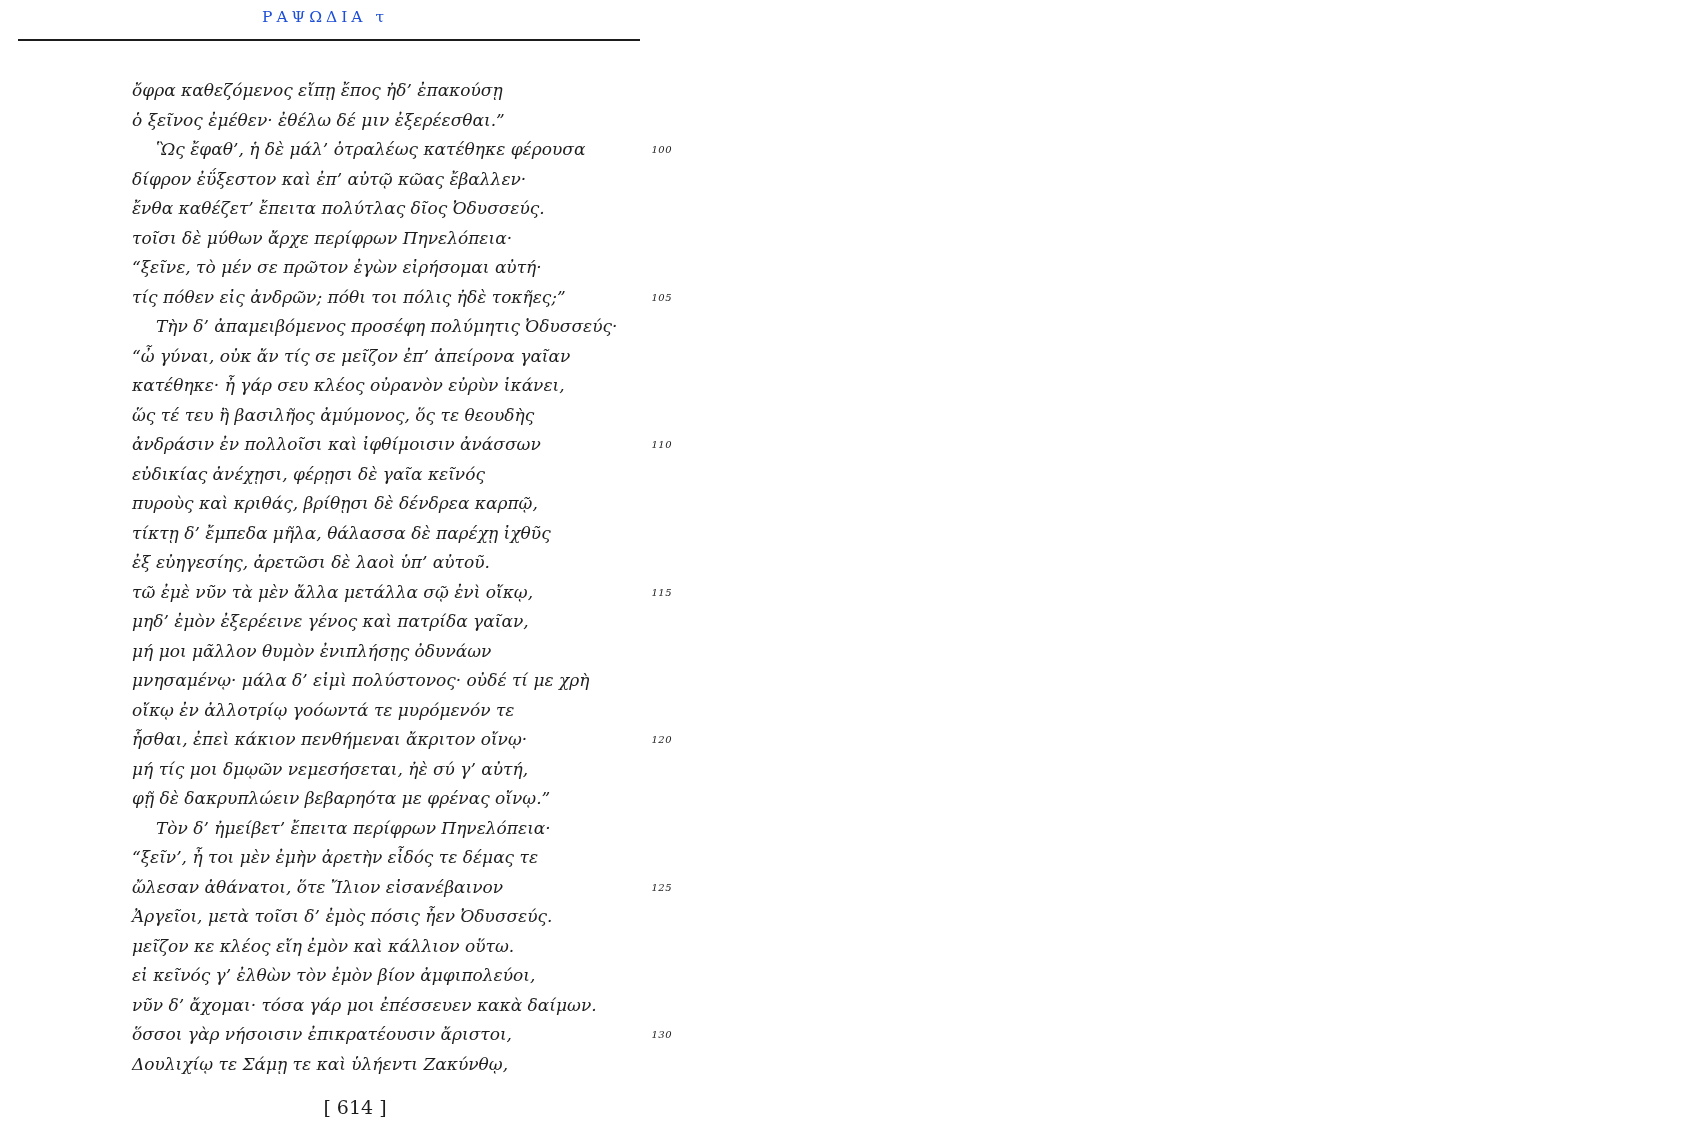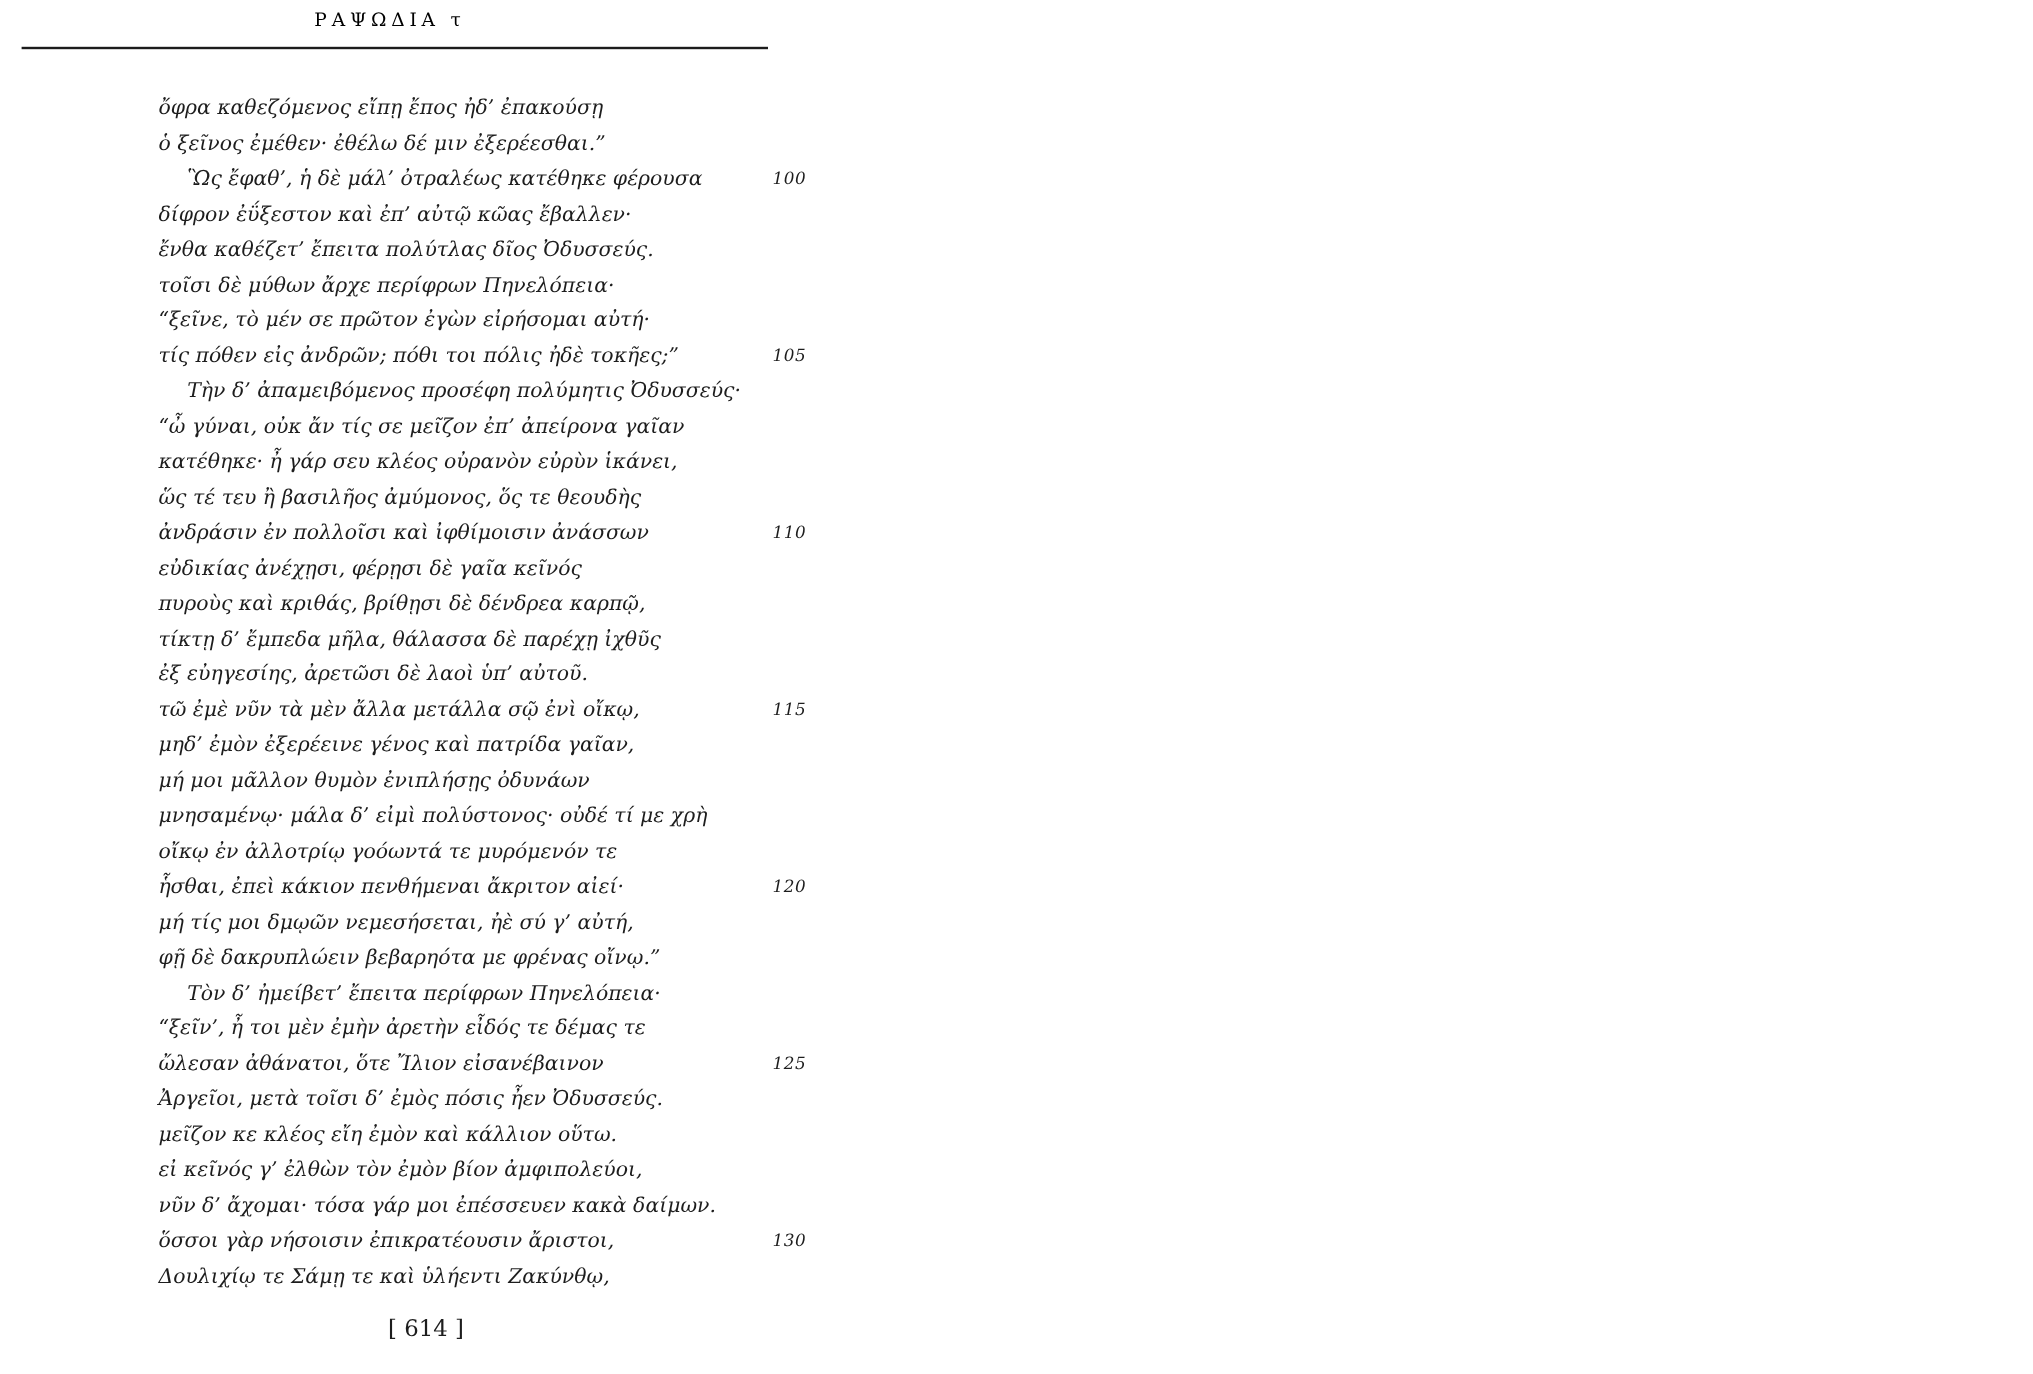--- a/index.html
+++ b/index.html
@@ -17,21 +17,21 @@
   .page-right { left: 847px; width: 847px; }
 
   .running-head {
     position: absolute;
     top: 8px;
     font-family: "DejaVu Serif", serif;
     font-size: 15.5px;
     letter-spacing: 4px;
     white-space: nowrap;
     text-align: center;
-    color: #000000;
+    color: #1d4ed8;
   }
   .head-left  { left: 85px;   width: 480px; }
 
   .head-rule {
     position: absolute;
     top: 39px;
     height: 0;
     border-top: 2px solid #1c1c1c;
   }
   .rule-left  { left: 18px;  width: 622px; }
@@ -49,21 +49,21 @@
     height: 29.5px;
     line-height: 29.5px;
     white-space: nowrap;
   }
   .verse-line.indent .verse-text { padding-left: 24px; }
   .line-number {
     position: absolute;
     right: 0;
     top: 0;
     font-family: "DejaVu Serif", serif;
-    font-size: 14px;
+    font-size: 10px;
     letter-spacing: 0.5px;
     text-align: center;
   }
 
   .margin-note {
     position: absolute;
     left: 838px;
     top: 84px;
     width: 156px;
     text-align: right;
@@ -110,21 +110,21 @@
         <div class="verse-line"><span class="verse-text">ἀνδράσιν ἐν πολλοῖσι καὶ ἰφθίμοισιν ἀνάσσων</span><span class="line-number">110</span></div>
         <div class="verse-line"><span class="verse-text">εὐδικίας ἀνέχῃσι, φέρῃσι δὲ γαῖα κεῖνός</span></div>
         <div class="verse-line"><span class="verse-text">πυροὺς καὶ κριθάς, βρίθῃσι δὲ δένδρεα καρπῷ,</span></div>
         <div class="verse-line"><span class="verse-text">τίκτῃ δ’ ἔμπεδα μῆλα, θάλασσα δὲ παρέχῃ ἰχθῦς</span></div>
         <div class="verse-line"><span class="verse-text">ἐξ εὐηγεσίης, ἀρετῶσι δὲ λαοὶ ὑπ’ αὐτοῦ.</span></div>
         <div class="verse-line"><span class="verse-text">τῶ ἐμὲ νῦν τὰ μὲν ἄλλα μετάλλα σῷ ἐνὶ οἴκῳ,</span><span class="line-number">115</span></div>
         <div class="verse-line"><span class="verse-text">μηδ’ ἐμὸν ἐξερέεινε γένος καὶ πατρίδα γαῖαν,</span></div>
         <div class="verse-line"><span class="verse-text">μή μοι μᾶλλον θυμὸν ἐνιπλήσῃς ὀδυνάων</span></div>
         <div class="verse-line"><span class="verse-text">μνησαμένῳ· μάλα δ’ εἰμὶ πολύστονος· οὐδέ τί με χρὴ</span></div>
         <div class="verse-line"><span class="verse-text">οἴκῳ ἐν ἀλλοτρίῳ γοόωντά τε μυρόμενόν τε</span></div>
-        <div class="verse-line"><span class="verse-text">ἧσθαι, ἐπεὶ κάκιον πενθήμεναι ἄκριτον αἰεί·</span><span class="line-number">120</span></div>
+        <div class="verse-line"><span class="verse-text">ἧσθαι, ἐπεὶ κάκιον πενθήμεναι ἄκριτον οἴνῳ·</span><span class="line-number">120</span></div>
         <div class="verse-line"><span class="verse-text">μή τίς μοι δμῳῶν νεμεσήσεται, ἠὲ σύ γ’ αὐτή,</span></div>
         <div class="verse-line"><span class="verse-text">φῇ δὲ δακρυπλώειν βεβαρηότα με φρένας οἴνῳ.”</span></div>
         <div class="verse-line indent"><span class="verse-text">Τὸν δ’ ἠμείβετ’ ἔπειτα περίφρων Πηνελόπεια·</span></div>
         <div class="verse-line"><span class="verse-text">“ξεῖν’, ἦ τοι μὲν ἐμὴν ἀρετὴν εἶδός τε δέμας τε</span></div>
         <div class="verse-line"><span class="verse-text">ὤλεσαν ἀθάνατοι, ὅτε Ἴλιον εἰσανέβαινον</span><span class="line-number">125</span></div>
         <div class="verse-line"><span class="verse-text">Ἀργεῖοι, μετὰ τοῖσι δ’ ἐμὸς πόσις ἦεν Ὀδυσσεύς.</span></div>
         <div class="verse-line"><span class="verse-text">μεῖζον κε κλέος εἴη ἐμὸν καὶ κάλλιον οὕτω.</span></div>
         <div class="verse-line"><span class="verse-text">εἰ κεῖνός γ’ ἐλθὼν τὸν ἐμὸν βίον ἀμφιπολεύοι,</span></div>
         <div class="verse-line"><span class="verse-text">νῦν δ’ ἄχομαι· τόσα γάρ μοι ἐπέσσευεν κακὰ δαίμων.</span></div>
         <div class="verse-line"><span class="verse-text">ὅσσοι γὰρ νήσοισιν ἐπικρατέουσιν ἄριστοι,</span><span class="line-number">130</span></div>

